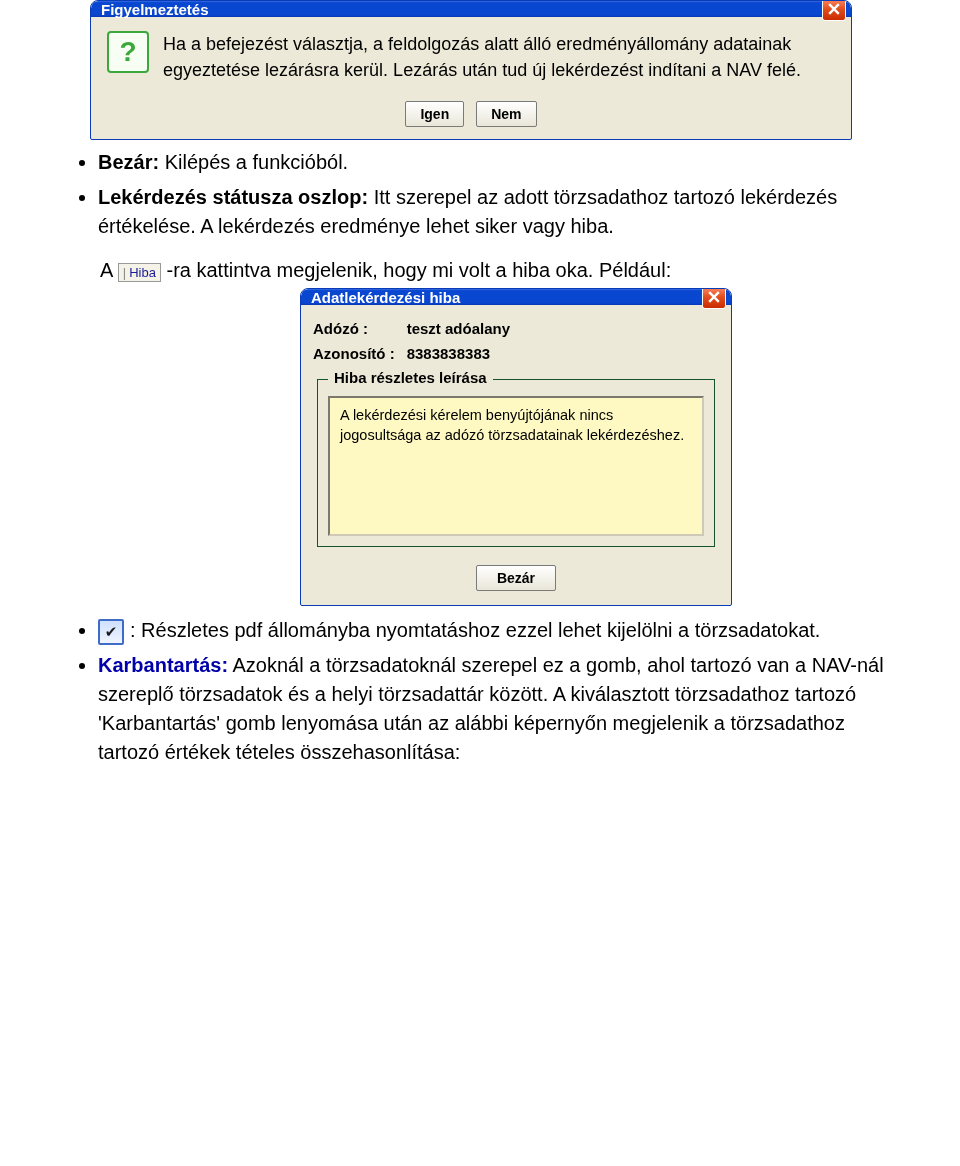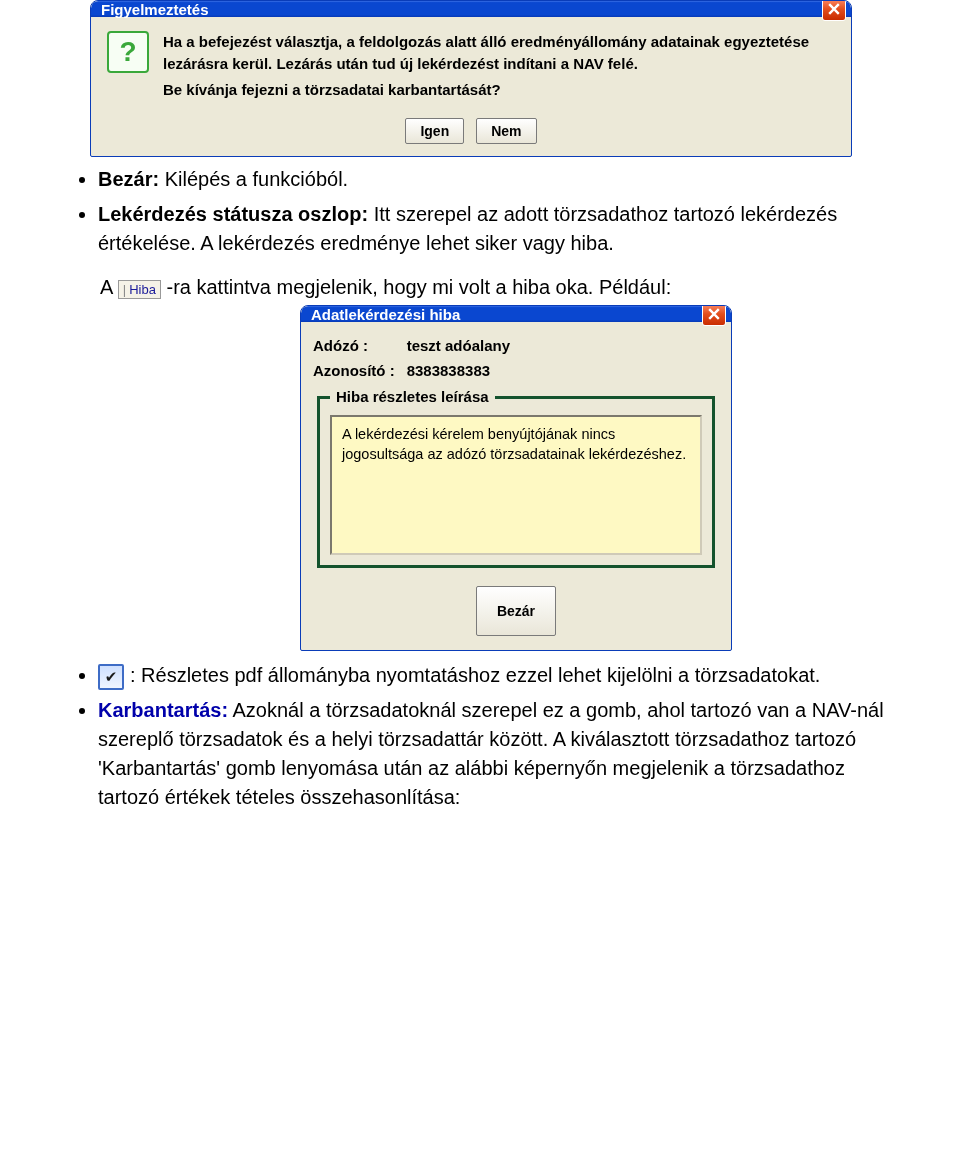--- a/index.html
+++ b/index.html
@@ -60,22 +60,22 @@
     color: #3aa83a;
     font-size: 28px;
     font-weight: bold;
     display: flex;
     align-items: center;
     justify-content: center;
     flex-shrink: 0;
   }
   .dlg-text {
     color: #000;
-    font-size: 15px;
-    font-weight: bold;
+    font-size: 18px;
+    font-weight: normal;
     line-height: 1.45;
   }
   .dlg-text p {
     margin: 0 0 4px 0;
   }
   .dlg-btnrow {
     display: flex;
     justify-content: center;
     gap: 12px;
     padding: 6px 0 12px 0;
@@ -125,21 +125,21 @@
   
   .info-rows {
     font-size: 15px;
     font-weight: bold;
     padding: 10px 18px 4px 10px;
     color: #000;
   }
   .info-rows table td { padding: 3px 10px 3px 0; }
   .fieldset {
     margin: 8px 16px 10px 16px;
-    border: 3px solid #14532d;
+    border: 1px solid #14532d;
     padding: 0;
     position: relative;
   }
   .fieldset .legend {
     position: absolute;
     top: -11px;
     left: 10px;
     background: #ece9d8;
     padding: 0 6px;
     font-size: 15px;
@@ -188,21 +188,20 @@
       <div class="xp-close">
         <svg viewBox="0 0 10 10" width="12" height="12">
             <path d="M1 1 L9 9 M9 1 L1 9" stroke="#fff" stroke-width="2" fill="none"></path>
           </svg>
       </div>
     </div>
     <div class="xp-window-body">
       <div class="qmark-icon">?</div>
       <div class="dlg-text">
         <p>Ha a befejezést választja, a feldolgozás alatt álló eredményállomány adatainak egyeztetése lezárásra kerül. Lezárás után tud új lekérdezést indítani a NAV felé.</p>
-        <p>Be kívánja fejezni a törzsadatai karbantartását?</p>
       </div>
     </div>
     <div class="dlg-btnrow">
       <button class="xp-btn">Igen</button>
       <button class="xp-btn">Nem</button>
     </div>
   </div>
 
   <div class="doctext">
     <ul>
@@ -244,21 +243,21 @@
           <td>8383838383</td>
         </tr>
       </tbody>
         </table>
     </div>
     <div class="fieldset">
       <div class="legend">Hiba részletes leírása</div>
       <div class="textbox">A lekérdezési kérelem benyújtójának nincs jogosultsága az adózó törzsadatainak lekérdezéshez.</div>
     </div>
     <div class="close-row">
-      <button class="xp-btn" style="padding:16px 20px;">Bezár</button>
+      <button class="xp-btn" style="padding:4px 20px;">Bezár</button>
     </div>
   </div>
 
   <div class="doctext">
     <ul>
       <li>
         <span class="checkbox-icon">✔</span><span>: Részletes pdf állományba nyomtatáshoz ezzel lehet kijelölni a törzsadatokat.</span>
       </li>
       <li>
         <b style="color:#0000aa;">Karbantartás:</b><span> Azoknál a törzsadatoknál szerepel ez a gomb, ahol tartozó van a NAV-nál szereplő törzsadatok és a helyi törzsadattár között. A kiválasztott törzsadathoz tartozó 'Karbantartás' gomb lenyomása után az alábbi képernyőn megjelenik a törzsadathoz tartozó értékek tételes összehasonlítása:</span>

